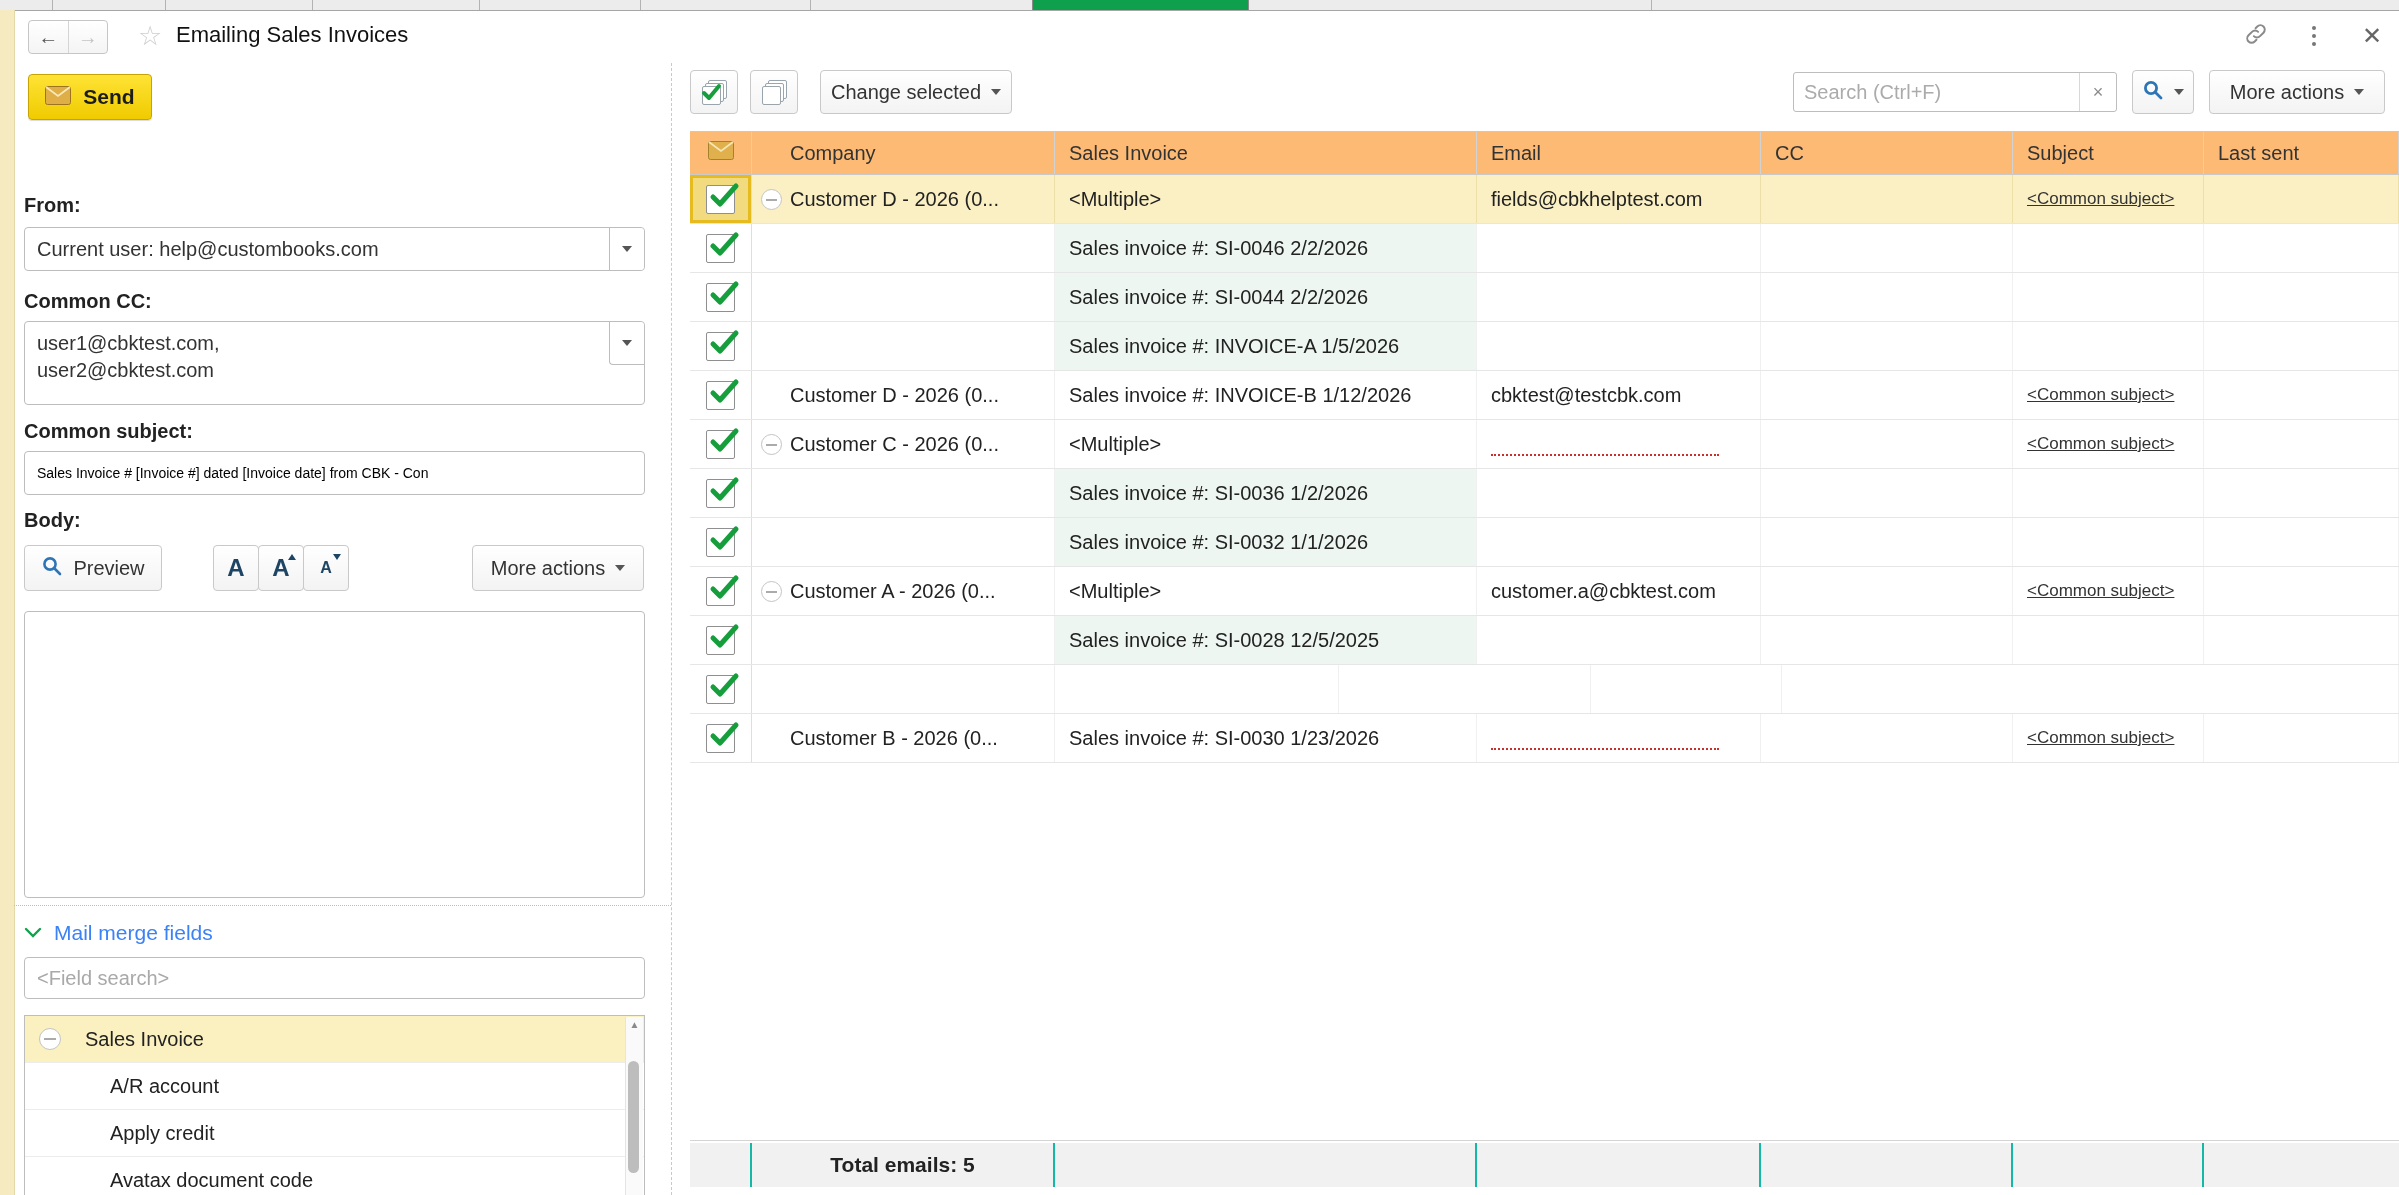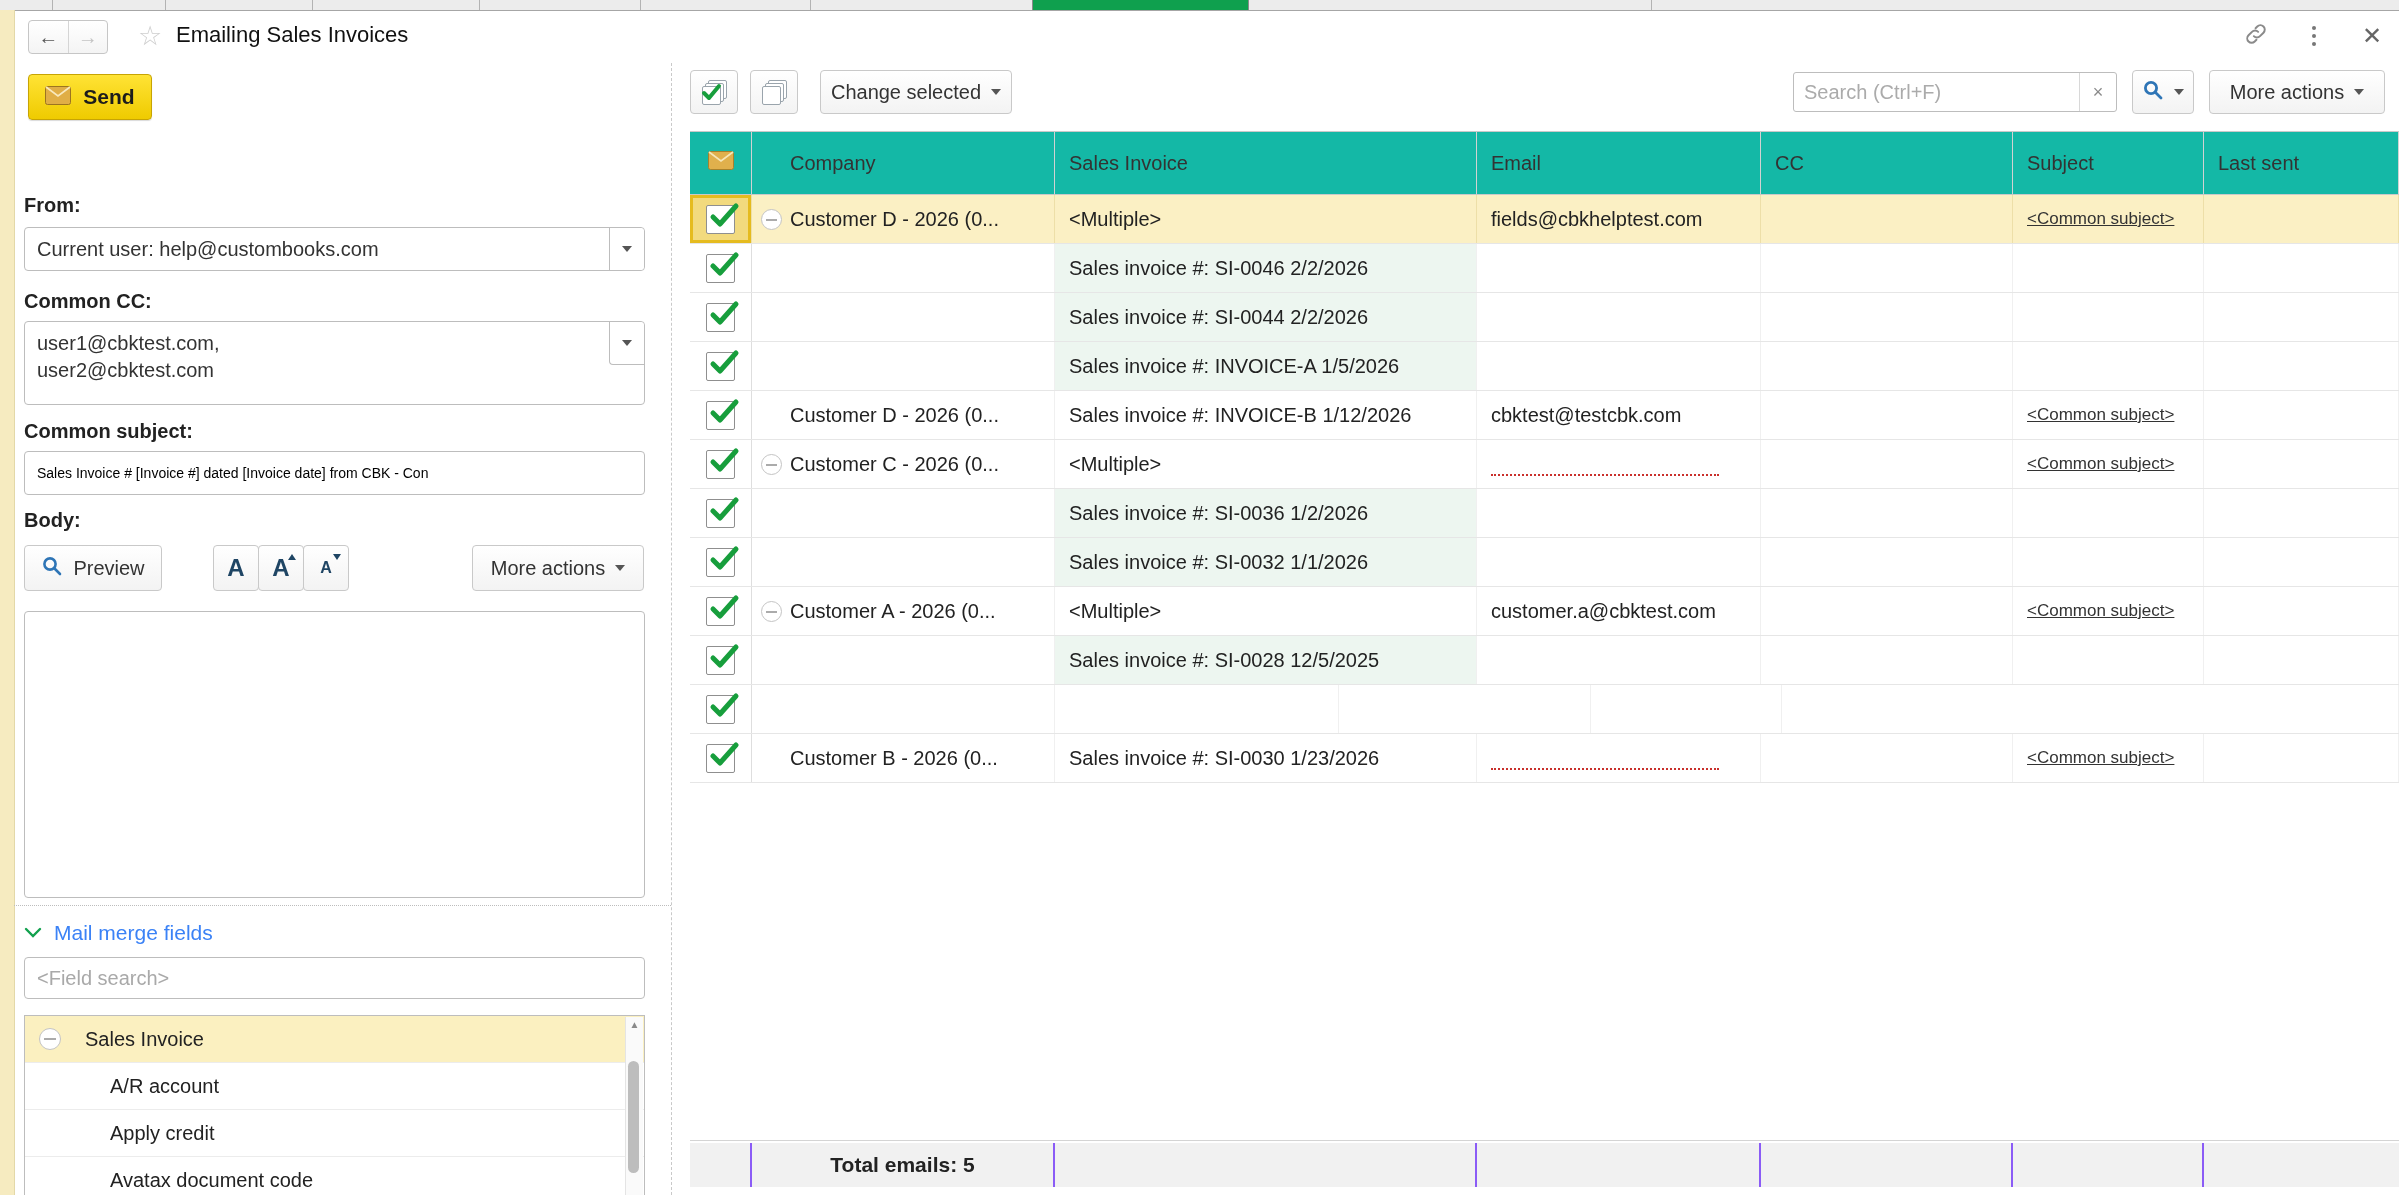--- a/index.html
+++ b/index.html
@@ -85,21 +85,21 @@
   .changesel{position:absolute;left:130px;top:0;width:192px;height:44px;}
   .searchwrap{position:absolute;left:1103px;top:2px;width:324px;height:40px;border:1px solid #BDBDBD;border-radius:3px;background:#fff;box-sizing:border-box;display:flex;}
   .searchwrap input{flex:1;border:0;outline:none;font-size:20px;color:#333;padding:0 10px;font-family:"Liberation Sans",sans-serif;background:transparent;}
   .searchwrap input::placeholder{color:#ABABAB;}
   .clearx{width:36px;border-left:1px solid #D8D8D8;display:flex;align-items:center;justify-content:center;color:#8a8a8a;font-size:18px;}
   .magbtn{position:absolute;left:1442px;top:0;width:62px;height:44px;}
   .moreactions-r{position:absolute;left:1519px;top:0;width:176px;height:44px;}
 
   
   .tbl{position:absolute;left:0;top:68px;right:0;}
-  .thead{display:flex;height:64px;background:#14b8a6;border-top:1px solid #C9C9C9;border-bottom:1px solid #C9C9C9;box-sizing:border-box;align-items:center;font-size:20px;color:#333;}
+  .thead{display:flex;height:44px;background:#fdba74;border-top:1px solid #C9C9C9;border-bottom:1px solid #C9C9C9;box-sizing:border-box;align-items:center;font-size:20px;color:#333;}
   .thead .cell{border-right:1px solid #D2D2D2;height:100%;display:flex;align-items:center;box-sizing:border-box;}
   .cell{box-sizing:border-box;overflow:hidden;white-space:nowrap;}
   .c0{width:62px;flex:0 0 auto;display:flex;align-items:center;justify-content:center;}
   .c1{width:303px;flex:0 0 auto;}
   .c2{width:422px;flex:0 0 auto;}
   .c3{width:284px;flex:0 0 auto;}
   .c4{width:252px;flex:0 0 auto;}
   .c5{width:191px;flex:0 0 auto;}
   .c6{flex:1;}
   .thead .c1{padding-left:38px;} .thead .c2,.thead .c3,.thead .c4,.thead .c5,.thead .c6{padding-left:14px;}
@@ -117,21 +117,21 @@
   .trow .minuscir{margin-left:0;width:19px;height:19px;}
   .company{padding-left:0;}
   .trow .c2{padding-left:14px;}
   .trow .c2.mint{background:#EDF6F0;}
   .trow .c3,.trow .c4,.trow .c6{padding-left:14px;}
   .trow .c5{padding-left:14px;}
   .subj-link{font-size:17px;color:#333;text-decoration:underline;}
   .missing{width:228px;height:22px;border-bottom:2px dotted #C9302C;margin-top:0px;}
 
   .tfoot{position:absolute;left:0;top:1077px;right:0;height:47px;border-top:1px solid #D4D4D4;padding-top:2px;display:flex;}
-  .tfoot .cell{background:#F1F1F1;height:44px;border-right:2px solid #8b5cf6;display:flex;align-items:center;justify-content:center;font-size:21px;font-weight:bold;color:#222;}
+  .tfoot .cell{background:#F1F1F1;height:44px;border-right:2px solid #14b8a6;display:flex;align-items:center;justify-content:center;font-size:21px;font-weight:bold;color:#222;}
 
   
   .envelope{display:inline-block;}
   .mag{display:inline-block;}
 </style>
 </head>
 <body>
 
 <div class="screen">
 

